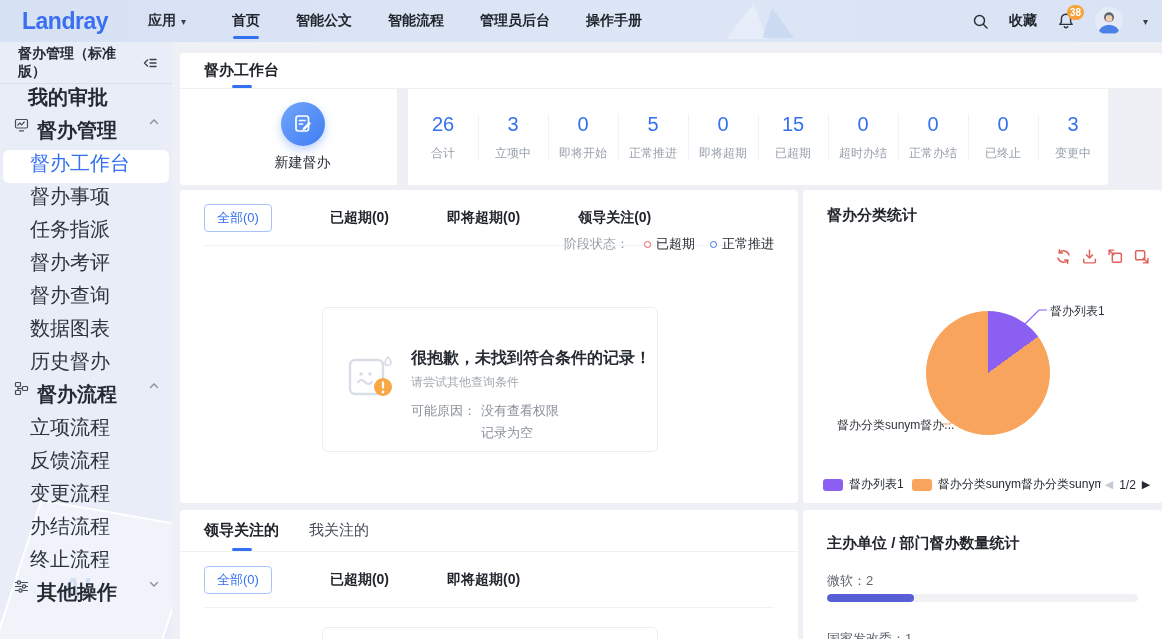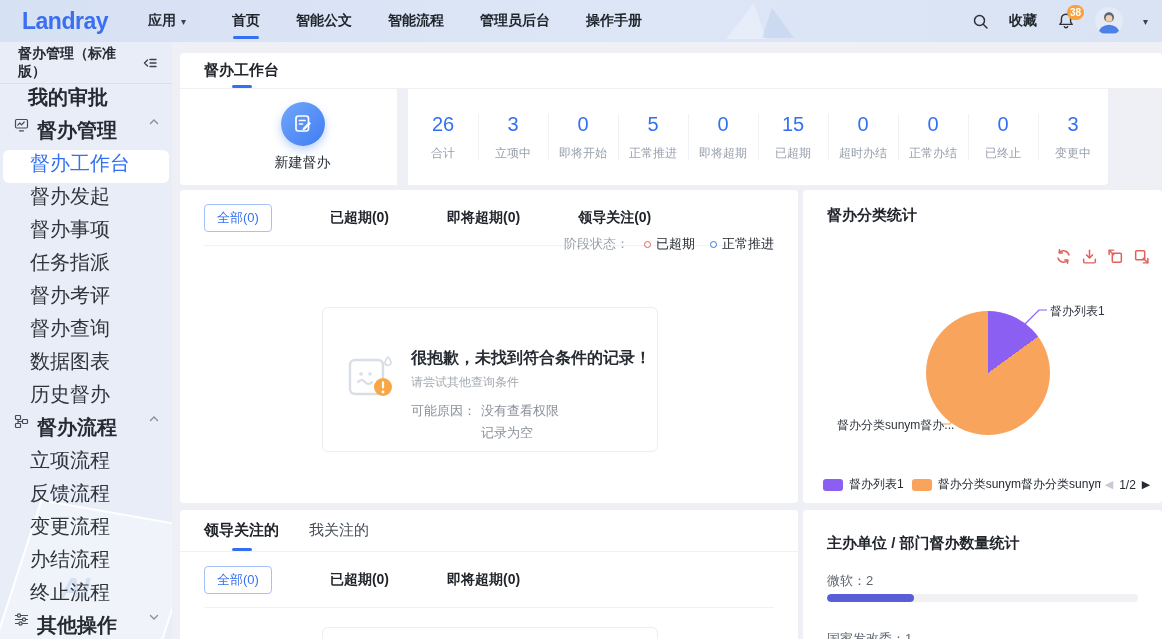--- a/index.html
+++ b/index.html
@@ -194,23 +194,20 @@
           <svg width="10" height="10" viewBox="0 0 10 10" fill="none" stroke="#8a9099" stroke-width="1.4" stroke-linecap="round">
               <path d="M1.5 6.5 L5 3 L8.5 6.5"></path>
             </svg>
         </span>
       </div>
 
       <div class="sb-row sb-child selected">
         <span>督办工作台</span>
       </div>
       <div class="sb-row sb-child">
-        <span>督办发起</span>
-      </div>
-      <div class="sb-row sb-child">
         <span>督办事项</span>
       </div>
       <div class="sb-row sb-child">
         <span>任务指派</span>
       </div>
       <div class="sb-row sb-child">
         <span>督办考评</span>
       </div>
       <div class="sb-row sb-child">
         <span>督办查询</span>

